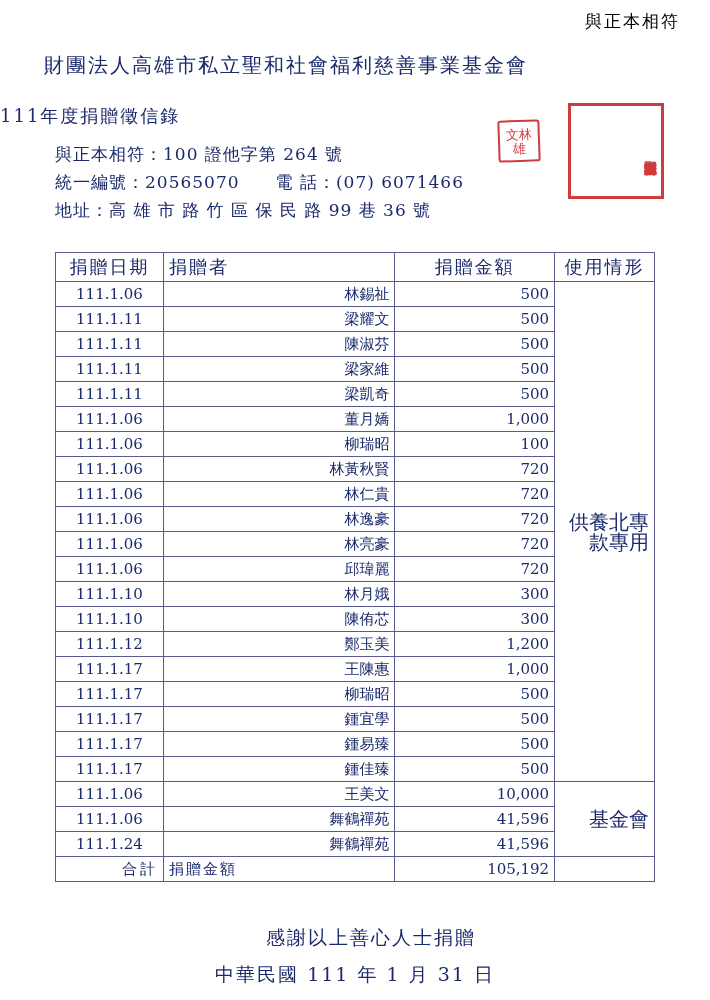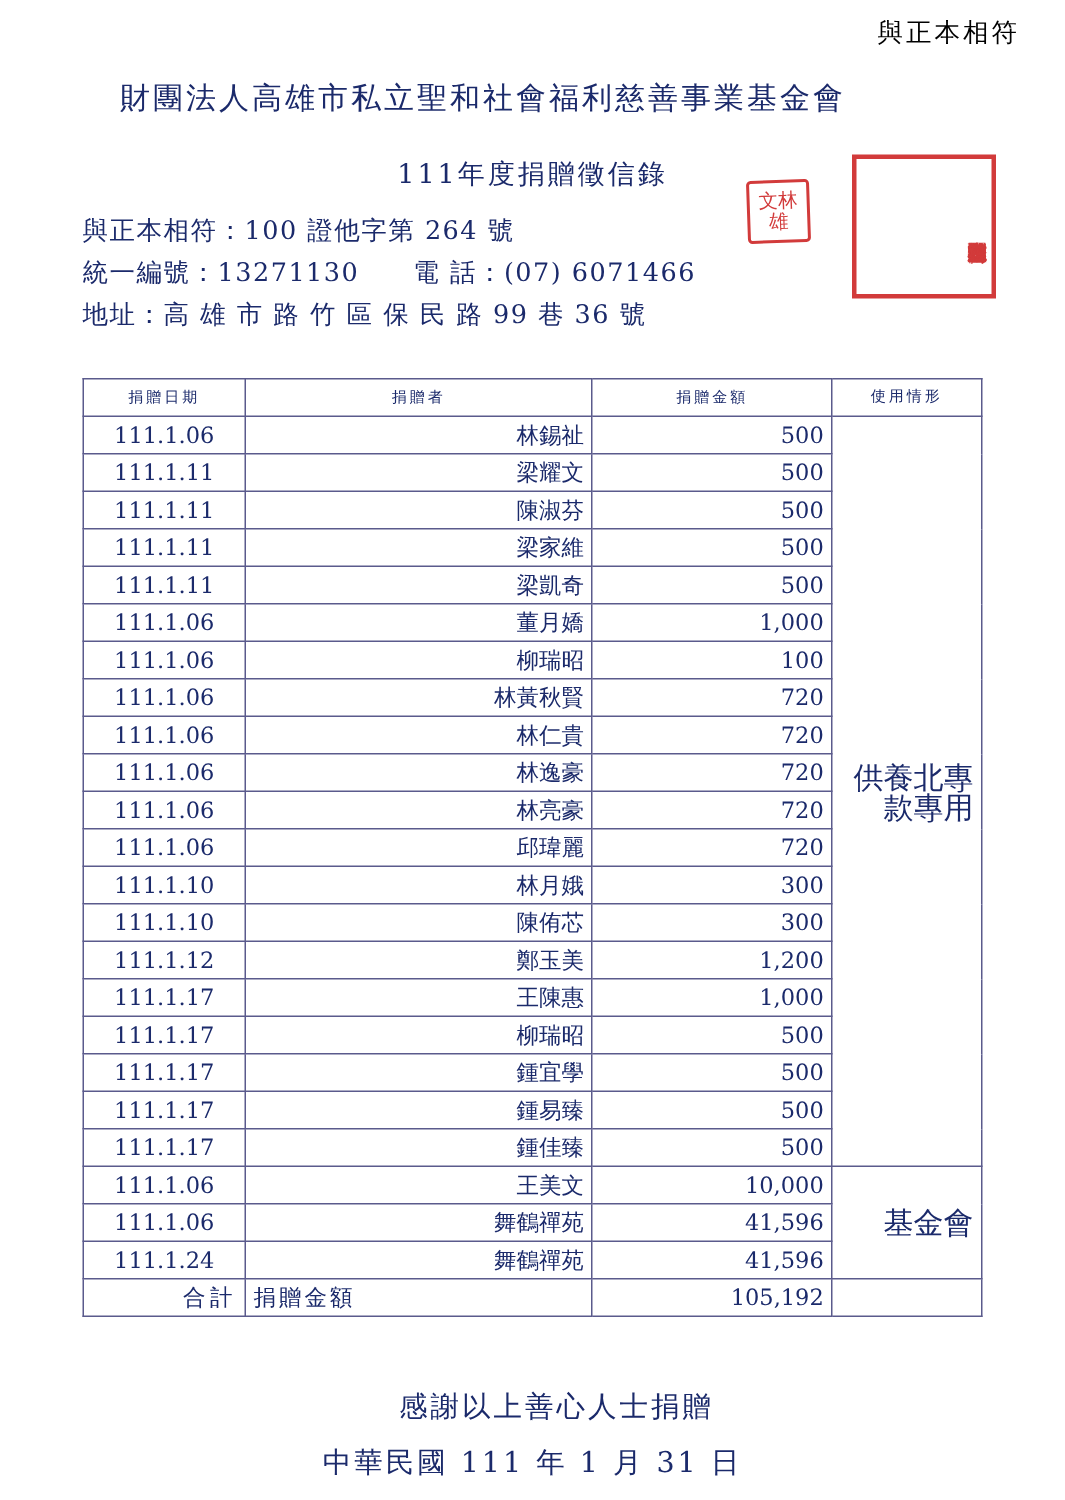--- a/index.html
+++ b/index.html
@@ -35,29 +35,27 @@
 
   .org-title {
     position: absolute;
     top: 52px;
     left: 0;
     width: 572px;
     text-align: center;
     font-size: 20px;
     letter-spacing: 2px;
     color: #1b2a6b;
-    margin-left: 36px;
   }
 
   .doc-title {
     position: absolute;
     top: 104px;
     left: 0;
     width: 710px;
-    text-align: center;
     font-size: 18px;
     letter-spacing: 2px;
   }
 
   .meta {
     position: absolute;
     top: 140px;
     left: 55px;
     font-size: 17px;
     line-height: 28px;
@@ -117,21 +115,21 @@
   }
   table.donations th, table.donations td {
     border: 1px solid #5a5a8c;
     padding: 2px 5px;
     height: 25px;
     box-sizing: border-box;
   }
   table.donations th {
     font-weight: normal;
     text-align: center;
-    font-size: 10px;
+    font-size: 18px;
     letter-spacing: 2px;
     margin-top: 25px;
   }
   .c-date { width: 108px; text-align: center; font-size: 15px; }
   .c-donor { width: 232px; text-align: right; padding-left: 12px; font-size: 15px; }
   .c-amount { width: 160px; text-align: right; padding-right: 10px; font-size: 15px; }
   .c-use { width: 100px; text-align: right; font-size: 20px; line-height: 20px; }
   .total-label { text-align: right; letter-spacing: 3px; }
   .total-text { text-align: left; padding-left: 12px; letter-spacing: 2px; }
 
@@ -159,32 +157,32 @@
 
 <div class="page">
 
   <div class="top-note">與正本相符</div>
 
   <div class="org-title">財團法人高雄市私立聖和社會福利慈善事業基金會</div>
   <div class="doc-title">111年度捐贈徵信錄</div>
 
   <div class="meta">
     <span class="line"><span>與正本相符：</span><span>100 證他字第 264 號</span></span>
-    <span class="line"><span>統一編號：</span><span>13271130</span><span class="gap"></span><span class="gap"></span><span>電 話：</span><span>(07) 6071466</span></span>
+    <span class="line"><span>統一編號：</span><span>20565070</span><span class="gap"></span><span class="gap"></span><span>電 話：</span><span>(07) 6071466</span></span>
     <span class="line"><span>地址：</span><span>高 雄 市 路 竹 區 保 民 路 99 巷 36 號</span></span>
   </div>
 
   <div class="stamp-small">文林雄</div>
   <div class="stamp-big"><span>財團法人高雄市私立聖和社會福利慈善基金會</span></div>
 
   <table class="donations">
     <thead>
       <tr>
         <th class="c-date">捐贈日期</th>
-        <th class="c-donor" style="text-align:center;">捐贈者</th>
+        <th class="c-donor" style="text-align:left;">捐贈者</th>
         <th class="c-amount" style="text-align:center;">捐贈金額</th>
         <th class="c-use">使用情形</th>
       </tr>
     </thead>
     <tbody>
       <tr>
         <td class="c-date">111.1.06</td>
         <td class="c-donor">林錫祉</td>
         <td class="c-amount">500</td>
         <td class="c-use" rowspan="20">供養北專款專用</td>

